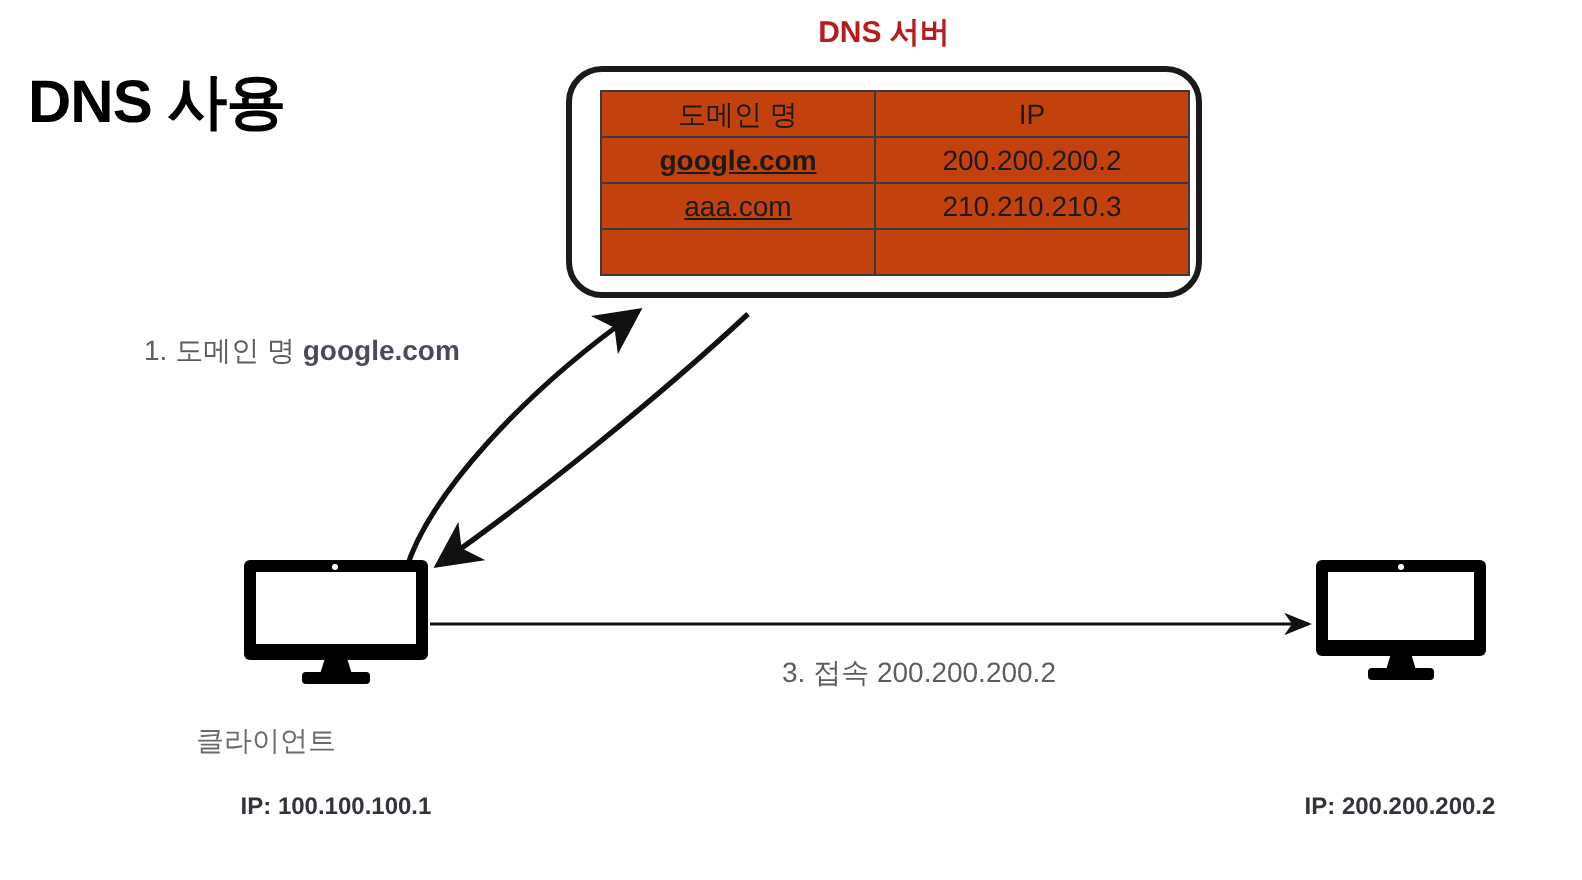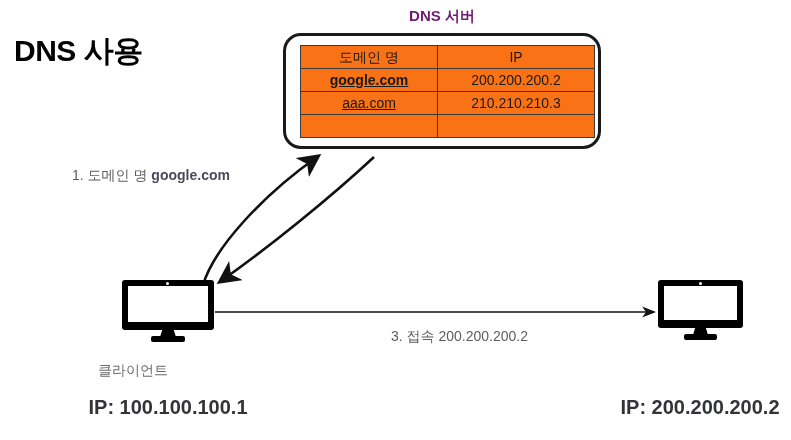--- a/index.html
+++ b/index.html
@@ -40,21 +40,21 @@
 
   
   .dns-title {
     position: absolute;
     left: 283px;
     top: 7px;
     width: 318px;
     text-align: center;
     font-size: 15px;
     font-weight: bold;
-    color: #701a75;
+    color: #b91c1c;
     white-space: nowrap;
   }
 
   
   .dns-box {
     position: absolute;
     left: 283px;
     top: 33px;
     width: 318px;
     height: 116px;
@@ -63,21 +63,21 @@
     background: #ffffff;
     box-sizing: border-box;
   }
   .dns-table {
     position: absolute;
     left: 300px;
     top: 45px;
     width: 284px;
     border-collapse: collapse;
     table-layout: fixed;
-    background: #f97316;
+    background: #c2410c;
   }
   .dns-table td {
     border: 1px solid #3a3a3a;
     height: 22px;
     text-align: center;
     font-size: 14px;
     color: #1a1a1a;
     padding: 0 2px;
     line-height: 21px;
     white-space: nowrap;
@@ -161,21 +161,21 @@
 
   
   .node-caption {
     position: absolute;
     font-size: 14px;
     color: #6b6b6b;
     white-space: nowrap;
   }
   .node-ip {
     position: absolute;
-    font-size: 20px;
+    font-size: 12px;
     font-weight: bold;
     color: #33333a;
     text-align: center;
     white-space: nowrap;
   }
   #client-caption { left: 98px; top: 362px; width: 140px; }
   #client-ip      { left:  88px; top: 396px; width: 160px; }
   #server-caption { left: 630px; top: 362px; width: 140px; }
   #server-ip      { left: 620px; top: 396px; width: 160px; }
 </style>

